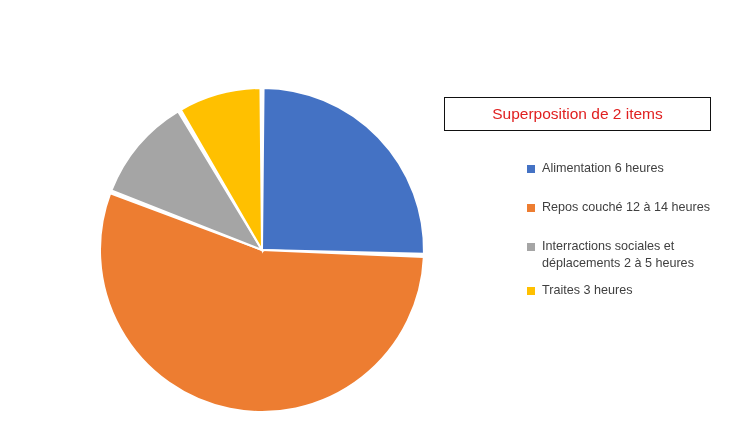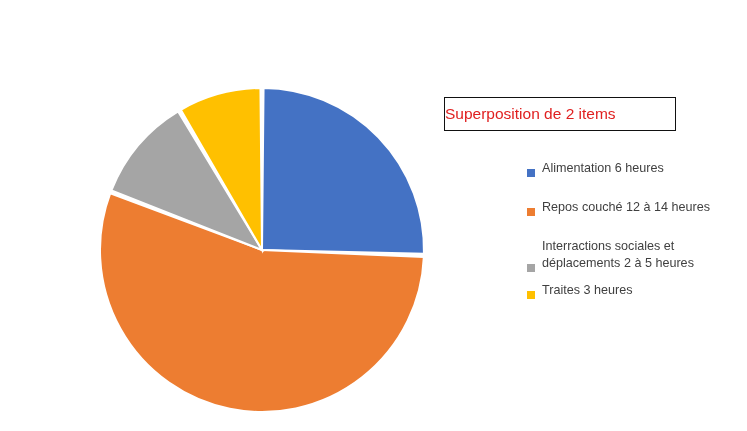--- a/index.html
+++ b/index.html
@@ -47,44 +47,45 @@
     display: block;
     width: 332px;
     height: 332px;
   }
 
   
   #callout-box {
     position: absolute;
     left: 444px;
     top: 97px;
-    width: 232px;
+    width: 267px;
     height: 34px;
     border: 1.6px solid #111111;
     background: #ffffff;
     box-sizing: border-box;
     display: flex;
     align-items: center;
+    justify-content: center;
   }
   #callout-text {
     color: #e02020;
     font-size: 15.5px;
     white-space: nowrap;
   }
 
   
   #legend {
     position: absolute;
     left: 527px;
     top: 160px;
     width: 220px;
   }
   .legend-item {
     display: flex;
-    align-items: flex-end;
+    align-items: flex-start;
     margin-bottom: 22px;
   }
   .legend-item.tight {
     margin-bottom: 10px;
   }
   .legend-swatch {
     width: 8px;
     height: 8px;
     flex: 0 0 8px;
     margin-top: 5px;

